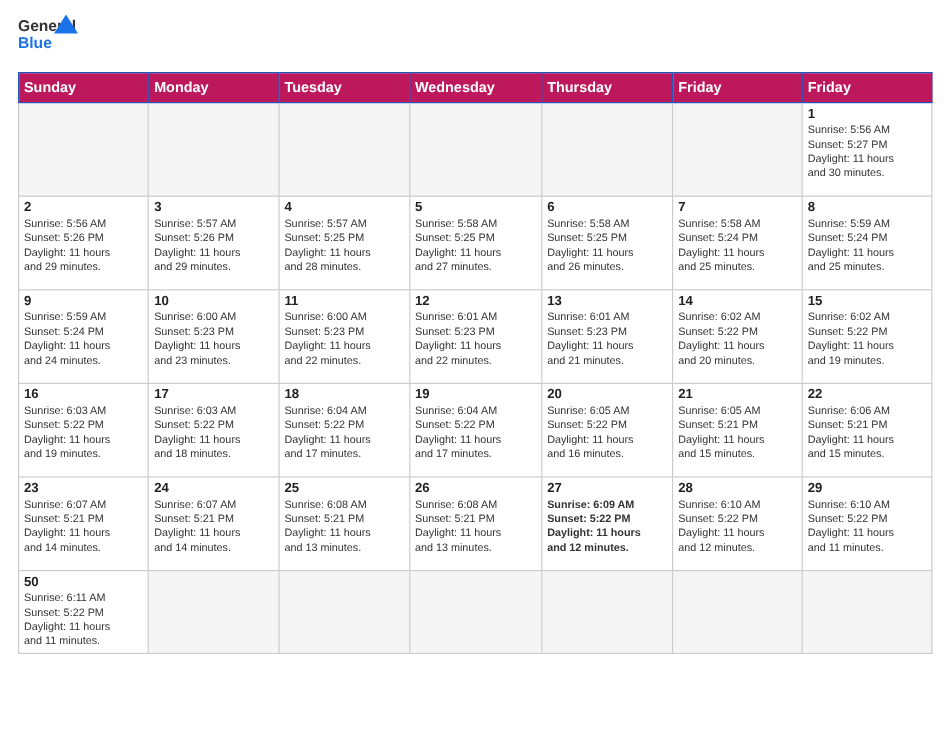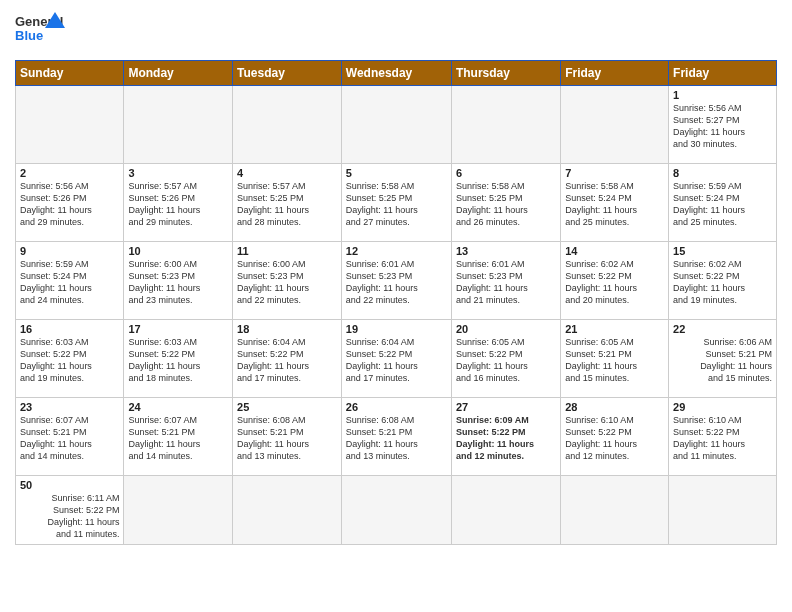--- a/index.html
+++ b/index.html
@@ -38,21 +38,21 @@
     .location {
       font-size: 14px;
       color: #555;
     }
     .calendar {
       width: 100%;
       border-collapse: collapse;
       border: 1px solid #ccc;
     }
     .calendar th {
-      background: #a16207;
+      background: #be185d;
       color: #fff;
       font-size: 12px;
       font-weight: bold;
       padding: 5px 4px;
       text-align: left;
       border: 1px solid #2255bb;
     }
     .calendar td {
       border: 1px solid #ccc;
       vertical-align: top;
@@ -264,21 +264,21 @@
           </td>
           <td>
             <span class="day-num">21</span>
             <div class="day-info" style="white-space: pre-line;">Sunrise: 6:05 AM
 Sunset: 5:21 PM
 Daylight: 11 hours
 and 15 minutes.</div>
           </td>
           <td>
             <span class="day-num">22</span>
-            <div class="day-info" style="white-space: pre-line; text-align: right;">Sunrise: 6:06 AM
+            <div class="day-info" style="white-space: pre-line;">Sunrise: 6:06 AM
 Sunset: 5:21 PM
 Daylight: 11 hours
 and 15 minutes.</div>
           </td>
         </tr>
         <tr>
           <td>
             <span class="day-num">23</span>
             <div class="day-info" style="white-space: pre-line;">Sunrise: 6:07 AM
 Sunset: 5:21 PM
@@ -324,21 +324,21 @@
             <span class="day-num">29</span>
             <div class="day-info" style="white-space: pre-line;">Sunrise: 6:10 AM
 Sunset: 5:22 PM
 Daylight: 11 hours
 and 11 minutes.</div>
           </td>
         </tr>
         <tr class="last-row">
           <td>
             <span class="day-num">50</span>
-            <div class="day-info" style="white-space: pre-line; text-align: right;">Sunrise: 6:11 AM
+            <div class="day-info" style="white-space: pre-line;">Sunrise: 6:11 AM
 Sunset: 5:22 PM
 Daylight: 11 hours
 and 11 minutes.</div>
           </td>
           <td class="empty"></td>
           <td class="empty"></td>
           <td class="empty"></td>
           <td class="empty"></td>
           <td class="empty"></td>
           <td class="empty"></td>

